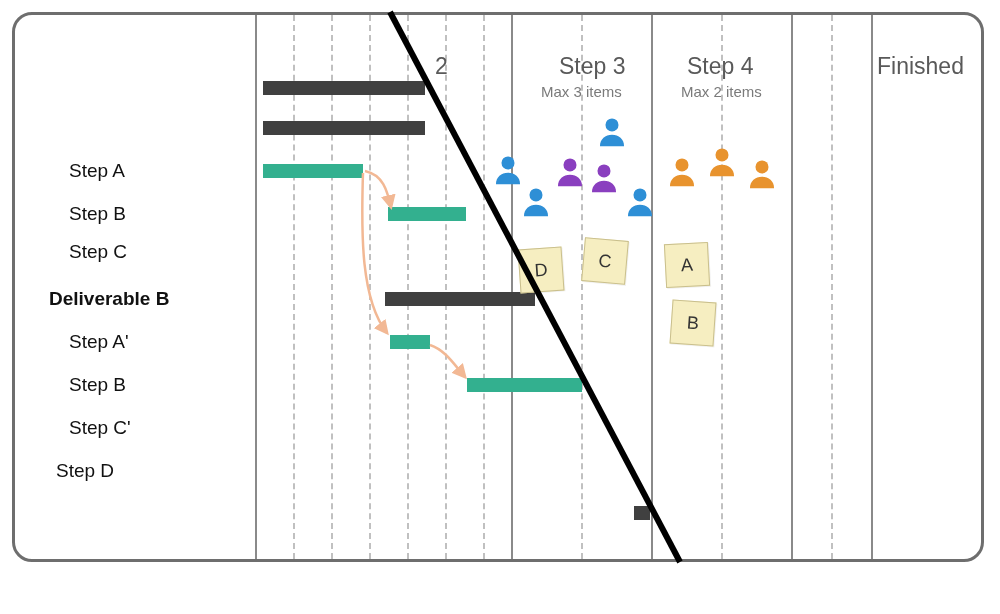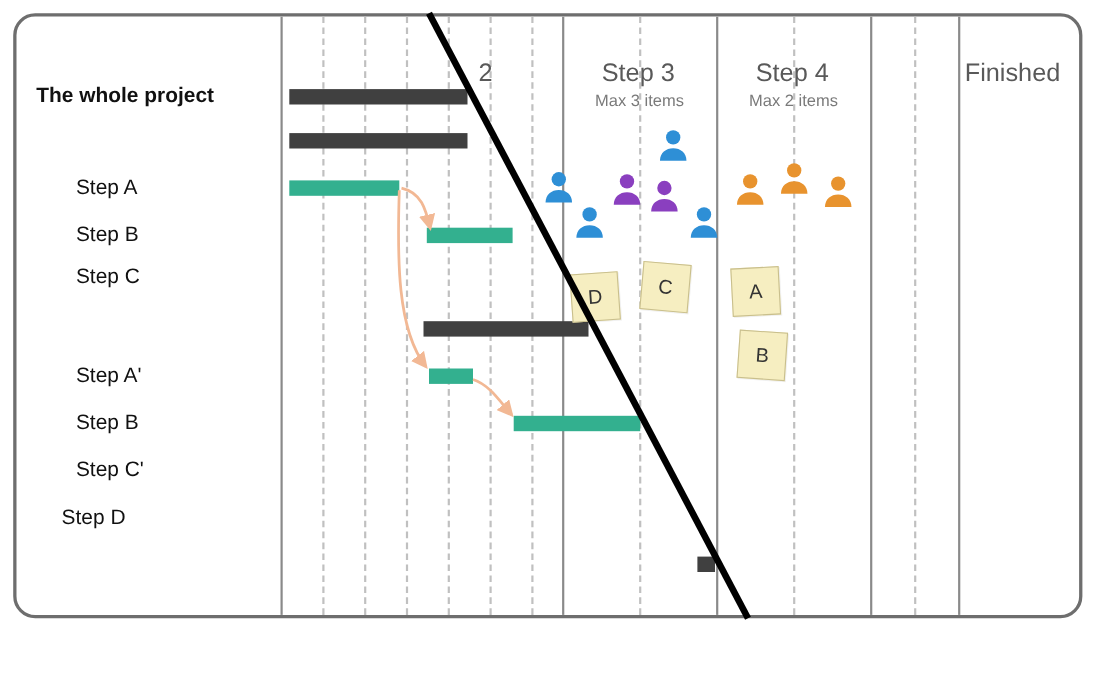--- a/index.html
+++ b/index.html
@@ -50,30 +50,30 @@
     <div class="vline dash" style="left:354px"></div>
     <div class="vline dash" style="left:392px"></div>
     <div class="vline dash" style="left:430px"></div>
     <div class="vline dash" style="left:468px"></div>
 
     <div class="vline dash" style="left:566px"></div>
     <div class="vline dash" style="left:706px"></div>
     <div class="vline dash" style="left:816px"></div>
 
     <span class="colhdr" style="left:420px;top:38px">2</span>
-    <span class="colhdr" style="left:532px;top:38px">Step 3</span>
+    <span class="colhdr" style="left:544px;top:38px">Step 3</span>
     <span class="colsub" style="left:526px;top:68px">Max 3 items</span>
     <span class="colhdr" style="left:672px;top:38px">Step 4</span>
     <span class="colsub" style="left:666px;top:68px">Max 2 items</span>
     <span class="colhdr" style="left:862px;top:38px">Finished</span>
 
-    <span class="rowlabel bold" style="left:18px; top:62px">The whole project</span>
     <span class="rowlabel indent" style="left:54px; top:145px">Step A</span>
     <span class="rowlabel indent" style="left:54px; top:188px">Step B</span>
     <span class="rowlabel indent" style="left:54px; top:226px">Step C</span>
+    <span class="rowlabel bold" style="left:34px; top:273px">Deliverable B</span>
     <span class="rowlabel indent" style="left:54px; top:316px">Step A'</span>
     <span class="rowlabel indent" style="left:54px; top:359px">Step B</span>
     <span class="rowlabel indent" style="left:54px; top:402px">Step C'</span>
     <span class="rowlabel indent" style="left:41px; top:445px">Step D</span>
 
     <div class="bar dark" style="left:248px;top:66px; width:162px"></div>
     <div class="bar dark" style="left:248px;top:106px;width:162px"></div>
     <div class="bar teal" style="left:248px;top:149px;width:100px"></div>
     <div class="bar teal" style="left:373px;top:192px;width:78px"></div>
     <div class="bar dark" style="left:370px;top:277px;width:150px"></div>

